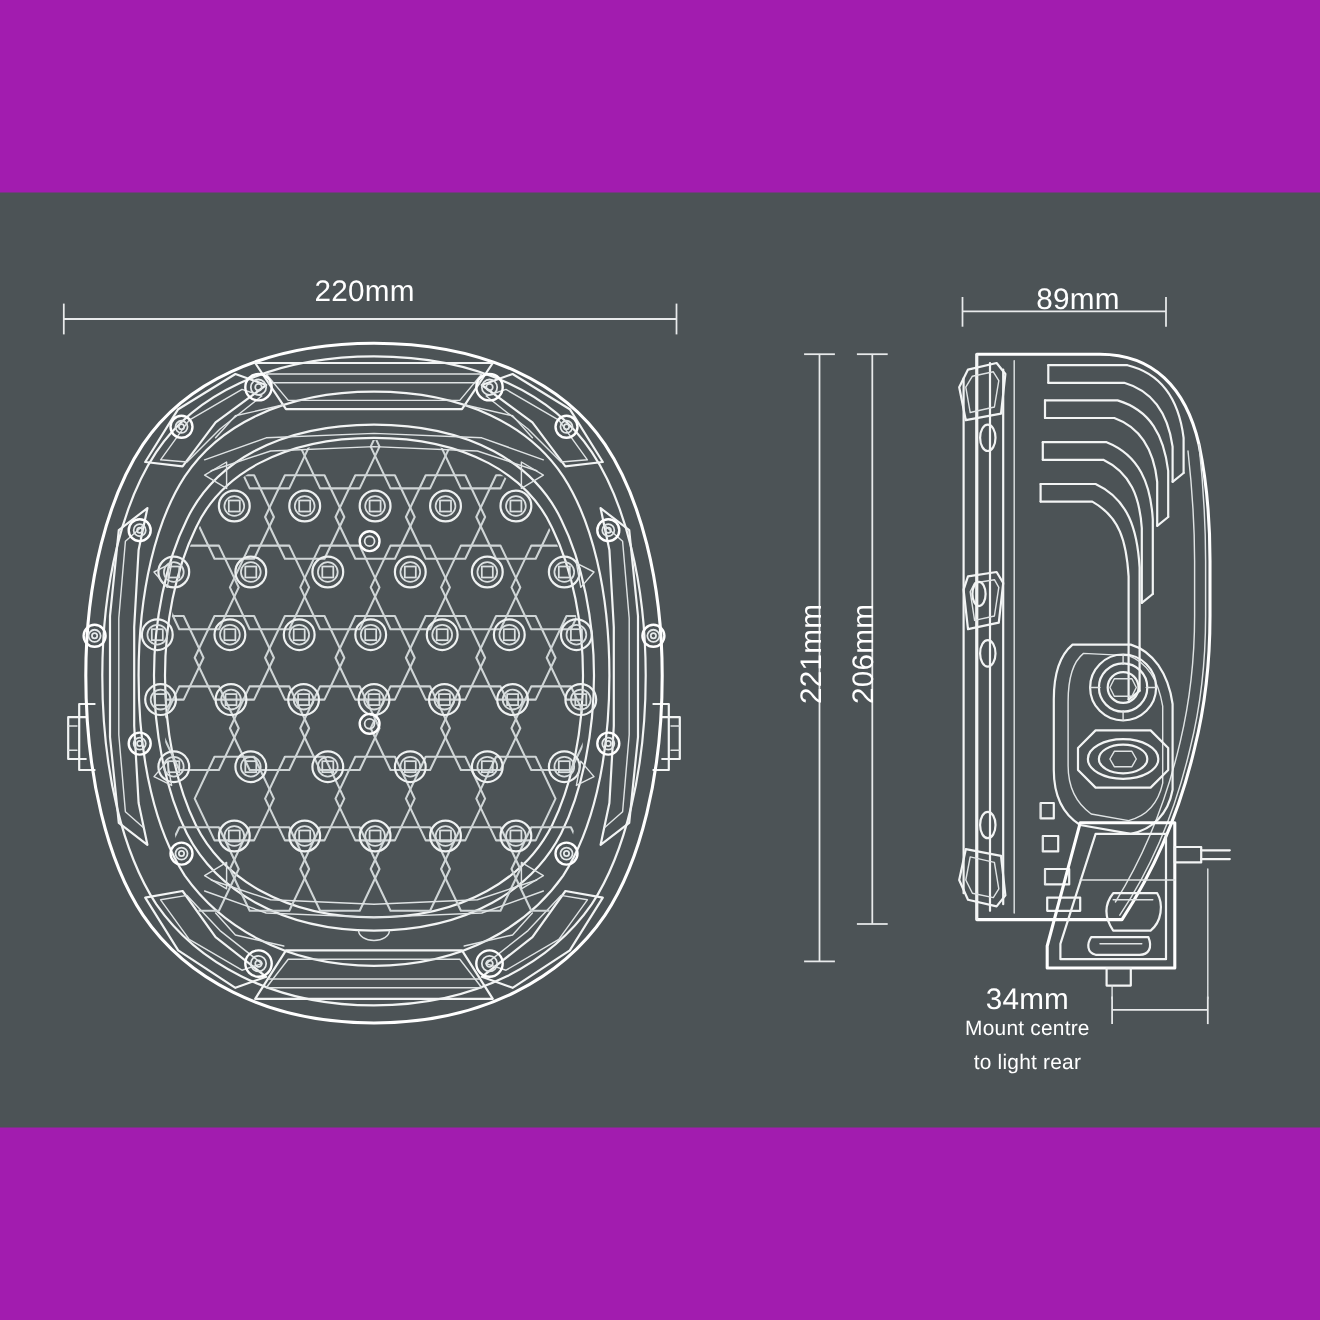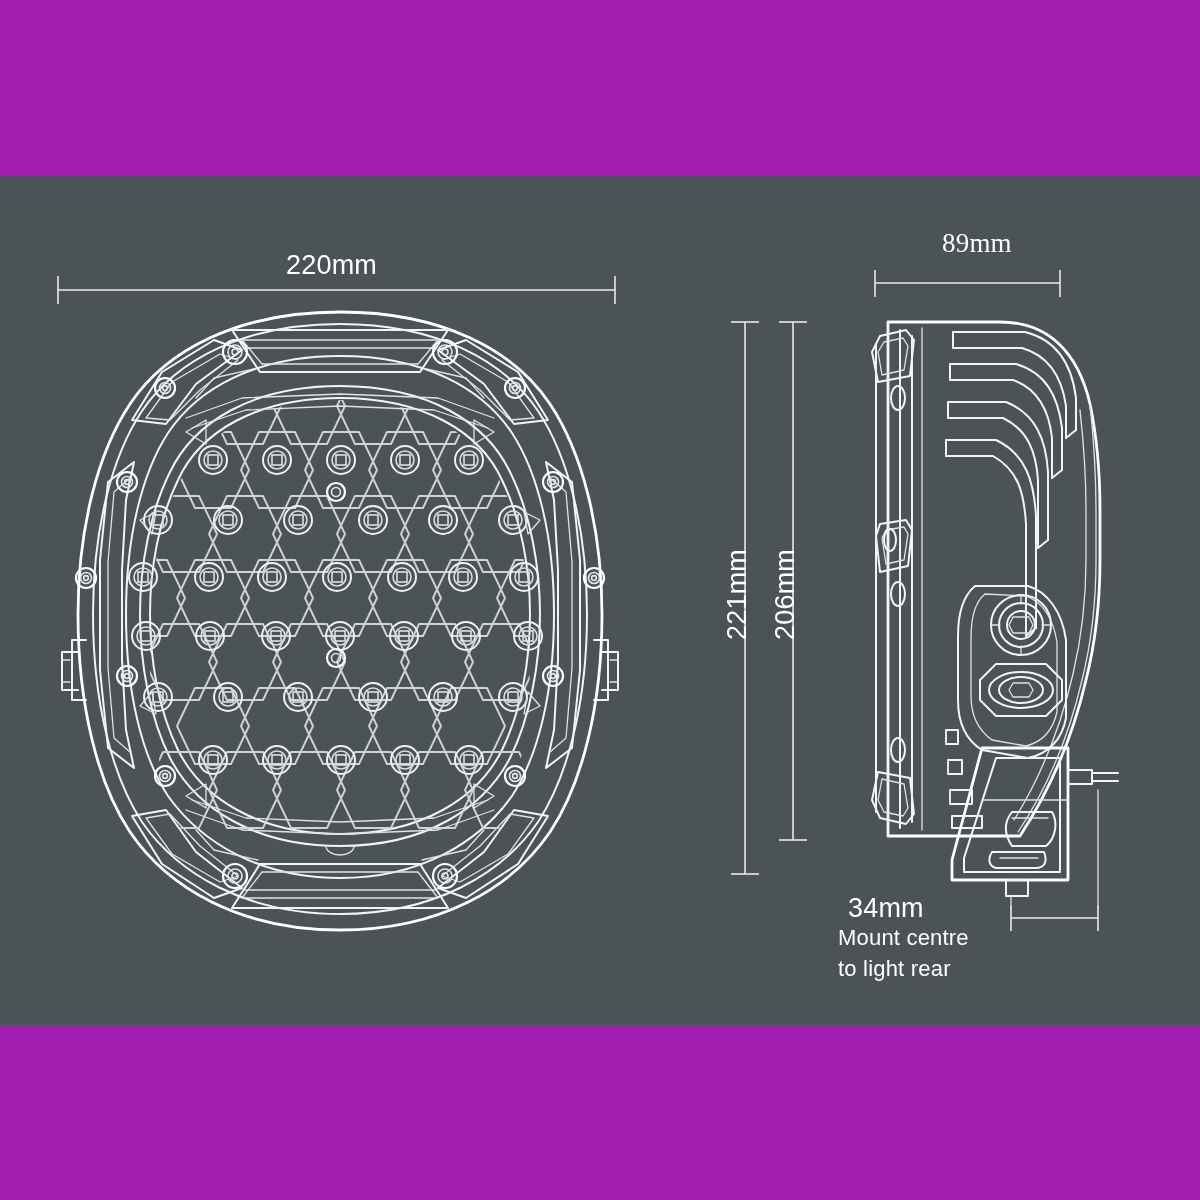--- a/index.html
+++ b/index.html
@@ -41,22 +41,22 @@
     color: #ffffff;
     font-family: "Liberation Sans", sans-serif;
     font-size: 27px;
     letter-spacing: 0.2px;
     white-space: nowrap;
     line-height: 1.18;
   }
   .dimlabel.vert {
     transform-origin: 0 0;
   }
-  .dimlabel.small { font-size: 22px; }
-  .note { }
+  .dimlabel.small { font-size: 19px; }
+  .note { text-align: center; }
   
   .ln { fill: none; stroke: #f2f4f4; stroke-width: 2.0; stroke-linejoin: round; stroke-linecap: round; }
   .ln-t { fill: none; stroke: #dfe3e4; stroke-width: 1.3; stroke-linejoin: round; stroke-linecap: round; }
   .ln-h { fill: none; stroke: #ffffff; stroke-width: 2.8; stroke-linejoin: round; stroke-linecap: round; }
   .cell { fill: none; stroke: #cfd5d6; stroke-width: 1.9; stroke-linejoin: round; }
   .lednut { fill: none; stroke: #eef1f1; stroke-width: 2.0; }
   .ledsq { fill: none; stroke: #dbe0e1; stroke-width: 1.6; }
   .bolt-o { fill: none; stroke: #ffffff; stroke-width: 2.2; }
   .bolt-i { fill: none; stroke: #e4e8e9; stroke-width: 1.6; }
 </style>
@@ -697,21 +697,21 @@
         <path class="ln" d="M1092 773 L1118 773 M1092 781 L1118 781"></path>
       </g>
 
       <path class="ln-t" d="M1011 896 L1011 908 M1098 790 L1098 908"></path>
     </g>
 
   </svg>
 
   <div class="dimlabel" style="left:286px; top:250px;">220mm</div>
 
-  <div class="dimlabel" style="left:942px; top:228px;font-family:Liberation Serif, serif;">89mm</div>
+  <div class="dimlabel" style="left:942px; top:257px;">89mm</div>
 
   <div class="dimlabel vert" style="left:722px; top:640px; transform: rotate(-90deg);">221mm</div>
 
   <div class="dimlabel vert" style="left:770px; top:640px; transform: rotate(-90deg);">206mm</div>
 
   <div class="dimlabel note" style="left:848px; top:893px; width:172px;">34mm</div>
 
   <div class="dimlabel note small" style="left:838px; top:925px; width:192px;">Mount centre</div>
 
   <div class="dimlabel note small" style="left:838px; top:956px; width:192px;">to light rear</div>

